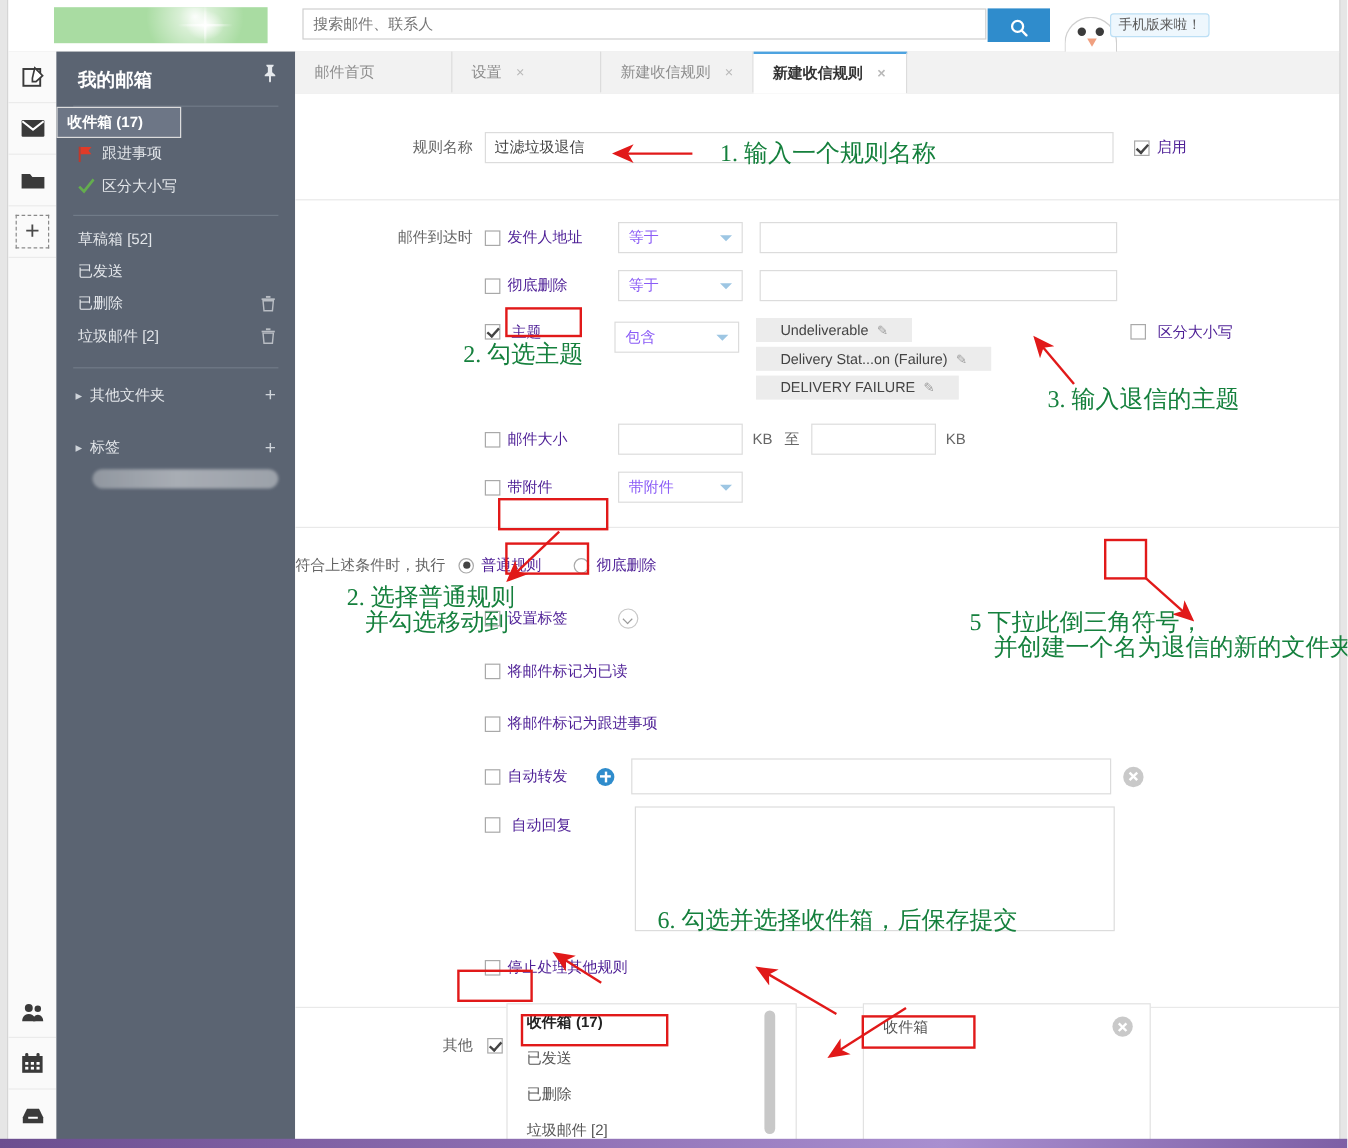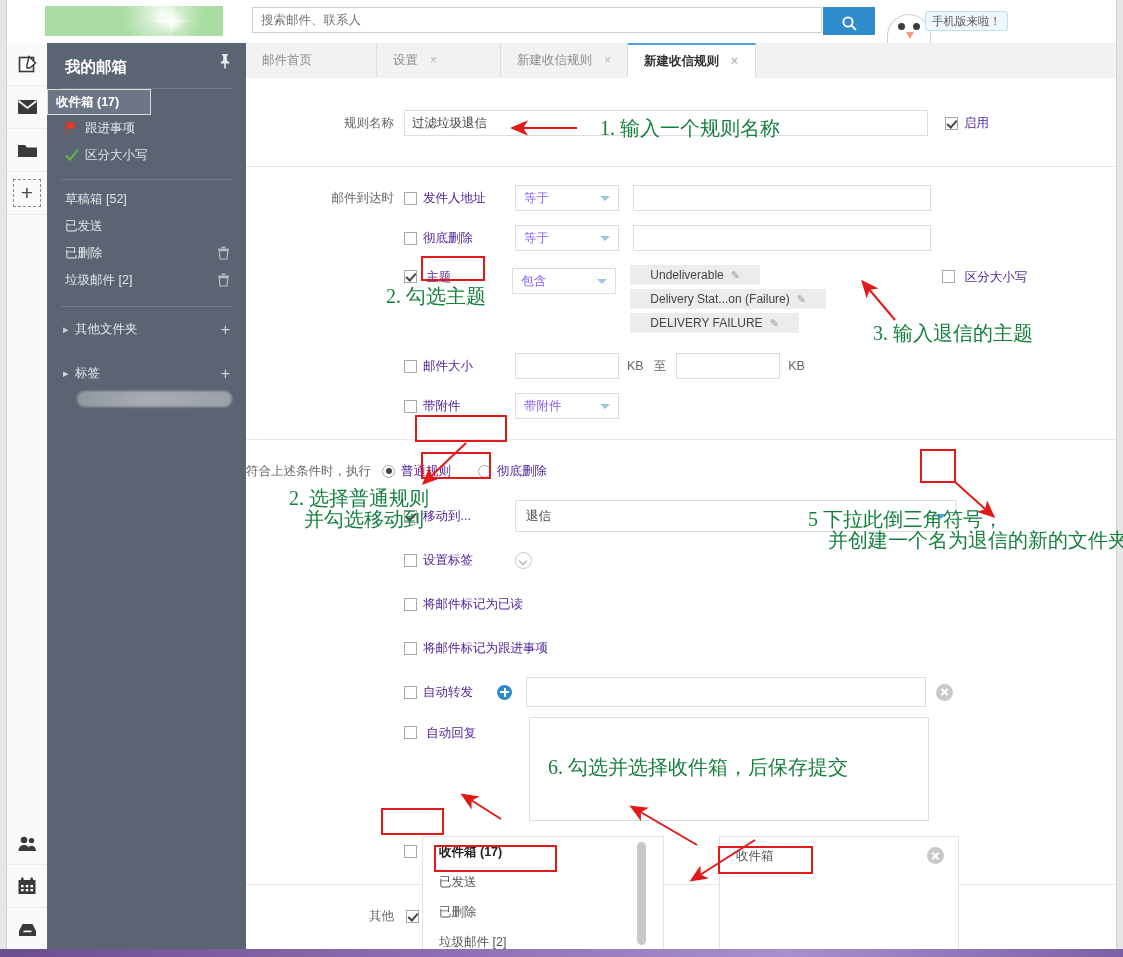--- a/index.html
+++ b/index.html
@@ -359,29 +359,20 @@
 
     <div class="sect" style="padding:16px 0 18px 0;">
       <div class="row" style="margin-bottom:14px">
         <div style="width:128px;text-align:left;padding-right:8px;font-size:12.5px;color:#666">符合上述条件时，执行</div>
         <span class="rb on"></span>
         <span class="cbl">普通规则</span>
         <span style="margin-left:27px" class="rb"></span>
         <span class="cbl">彻底删除</span>
       </div>
 
-      <div class="row" style="margin-bottom:13px">
-        <div class="lbl-right"></div>
-        <span class="cb on"></span>
-        <span class="cbl" style="width:92px;display:inline-block">移动到...</span>
-        <div style="position:relative;width:442px;height:32px;border:1px solid #dcdcdc;box-sizing:border-box;line-height:30px;padding-left:10px;font-size:12.5px;color:#444;cursor:pointer">
-          <span>退信</span>
-          <span style="position:absolute;right:10px;top:13px;width:0;height:0;border-left:5px solid transparent;border-right:5px solid transparent;border-top:5px solid #4da3e0"></span>
-        </div>
-      </div>
 
       <div class="row" style="margin-bottom:14px">
         <div class="lbl-right"></div>
         <span class="cb"></span>
         <span class="cbl" style="width:92px;display:inline-block">设置标签</span>
         <span class="tagbtn"></span>
       </div>
 
       <div class="row" style="margin-bottom:14px">
         <div class="lbl-right"></div>

